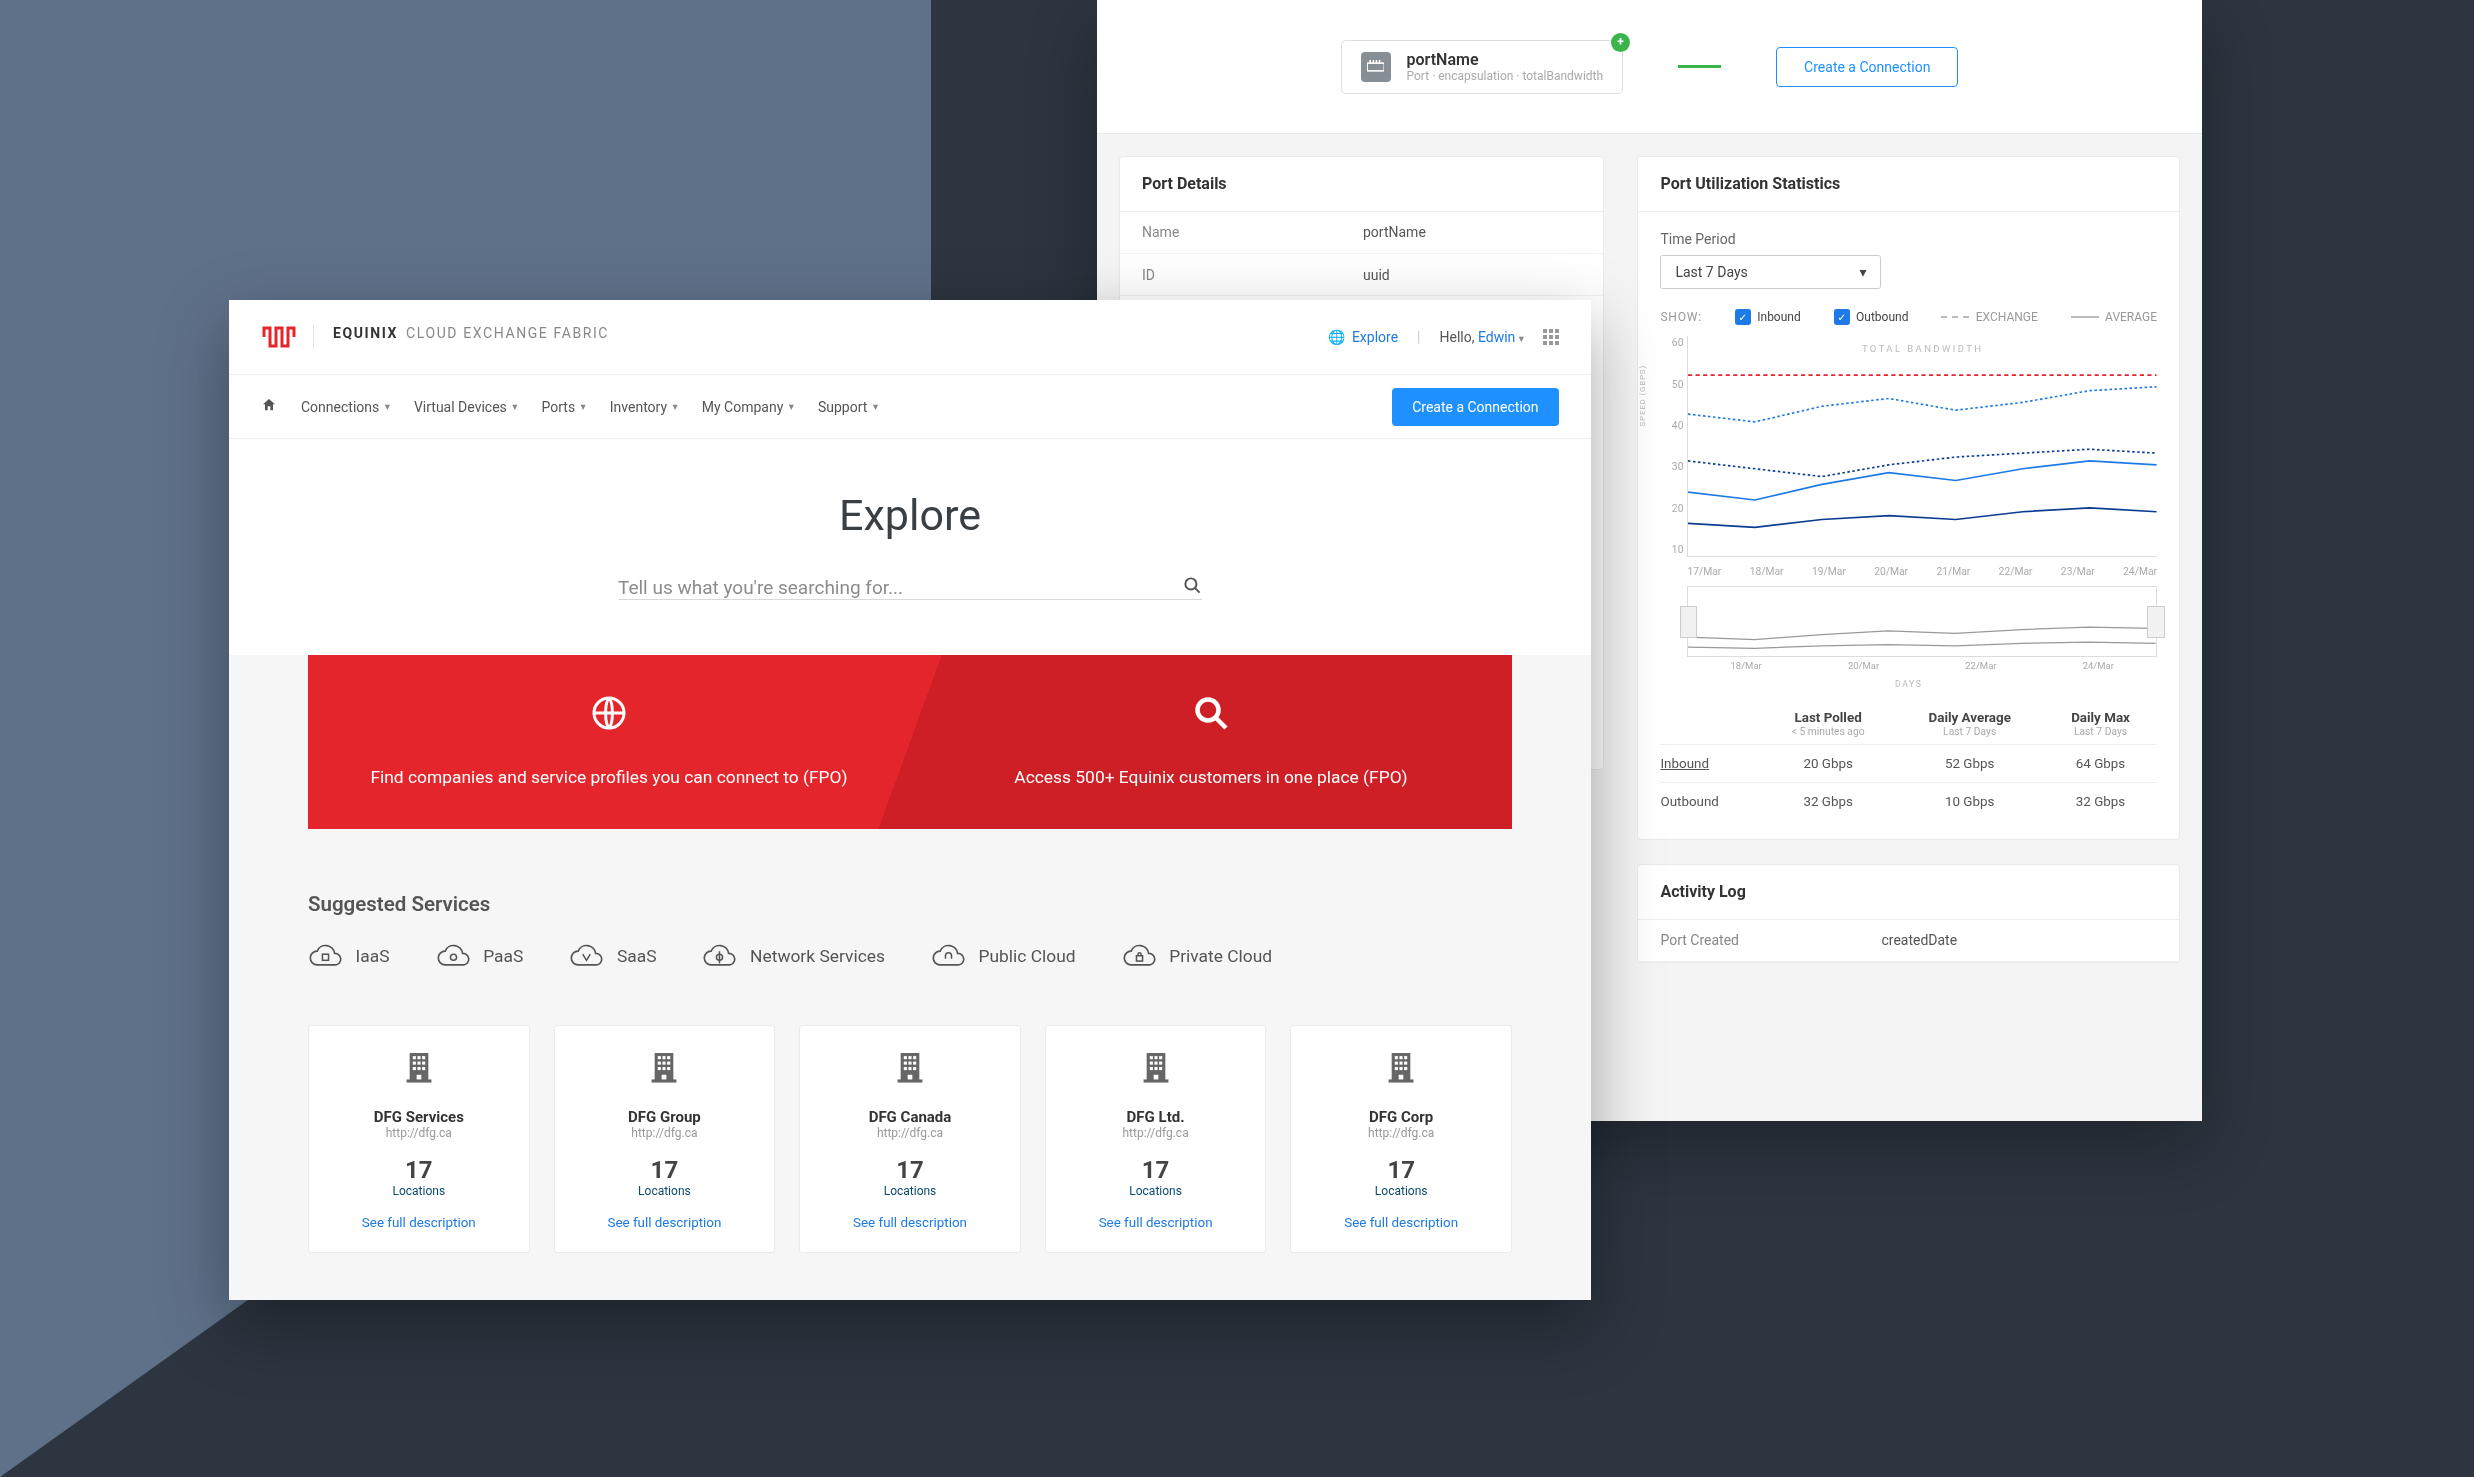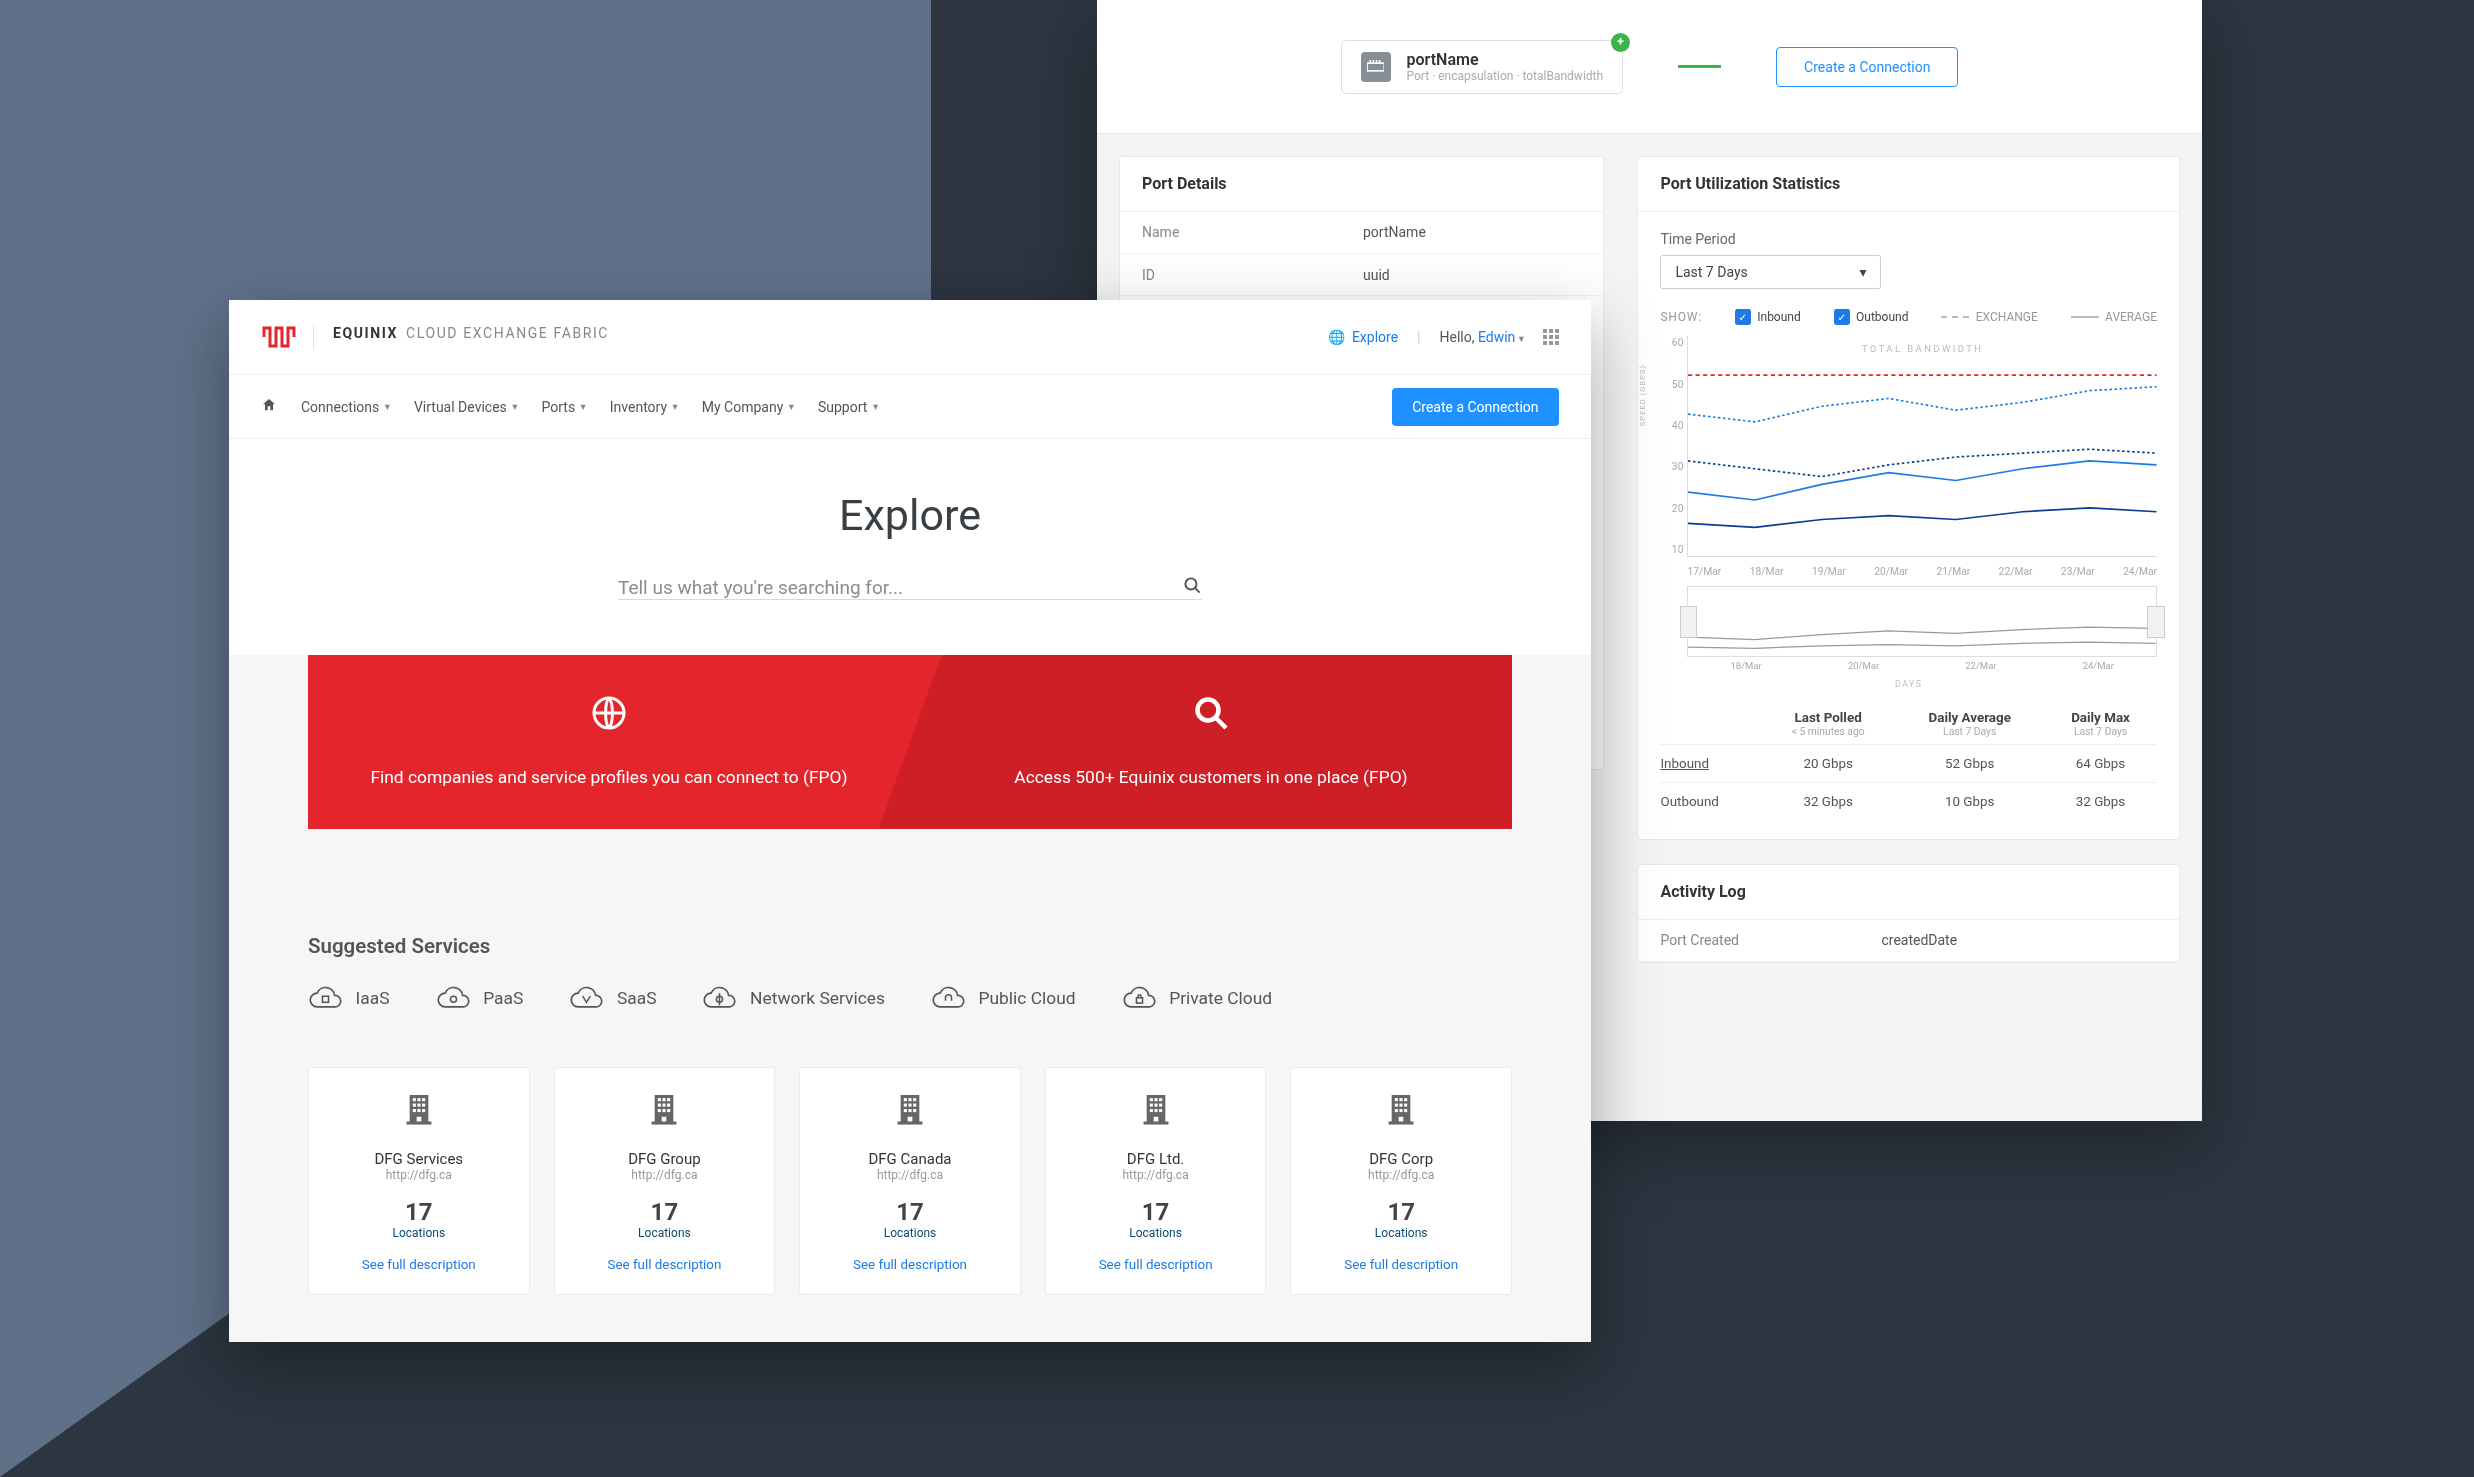--- a/index.html
+++ b/index.html
@@ -78,36 +78,36 @@
 .home-icon{font-size:14px;color:#555}
 
 .ex-hero{padding:51px 0 55px;text-align:center;background:#fff}
 .ex-hero h1{font-size:43px;color:#3a3f44;font-weight:400;margin-bottom:36px}
 .search-bar{margin:0 auto;width:584px;border-bottom:1.6px solid #d9d9d9;display:flex;align-items:flex-end;padding:0 0 0}
 .search-bar input{border:none;outline:none;font-size:19px;color:#3a3f44;flex:1}
 .search-bar input::placeholder{color:#8c8c8c}
 .search-icon{font-size:17.4px;color:#555}
 
 .ex-gray{background:#f6f6f6;padding:0 79px 47px}
-.red-banner{display:flex;background:linear-gradient(110deg,#e4262c 50%,#cf1f26 50%);color:#fff;margin-bottom:105px}
+.red-banner{display:flex;background:linear-gradient(110deg,#e4262c 50%,#cf1f26 50%);color:#fff;margin-bottom:63px}
 .red-half{flex:1;padding:39px 47px;text-align:center;font-size:17.4px;line-height:1.5}
 .red-half .ic{font-size:35px;margin-bottom:17.4px;display:block}
 
 .sug-title{font-size:20.5px;font-weight:600;color:#555;margin-bottom:27px}
 .sug-row{display:flex;gap:46px;align-items:center;margin-bottom:57px}
 .sug-item{display:flex;align-items:center;gap:12.6px;font-size:17.4px;color:#555;cursor:pointer}
 .cloud{display:inline-flex;width:35px;height:25px}
 
 .comp-head{display:flex;align-items:center;justify-content:space-between;margin-bottom:24px}
 .comp-head h3{font-size:20.5px;font-weight:600;color:#555}
 .view-all{color:#1e7ae6;font-size:15px;text-decoration:underline}
 .cards{display:flex;gap:24px}
 .card{flex:1;background:#fff;border:0.8px solid #eaeaea;border-radius:3.2px;padding:25px 16px 22px;text-align:center}
 .card .bld{font-size:27px;color:#666;margin-bottom:17.4px;display:block}
-.card .cn{font-size:15px;font-weight:400;color:#333}
+.card .cn{font-size:15px;font-weight:700;color:#333}
 .card .cu{font-size:12px;color:#999;margin-bottom:16px}
 .card .num{font-size:24px;font-weight:700;color:#444}
 .card .loc{font-size:12px;color:#0c4a6e;margin-bottom:17.4px}
 .card .full{color:#1e7ae6;font-size:13.4px;cursor:pointer}
 
 svg.logo{width:36px;height:36px}
 </style>
 </head>
 <body>
 

